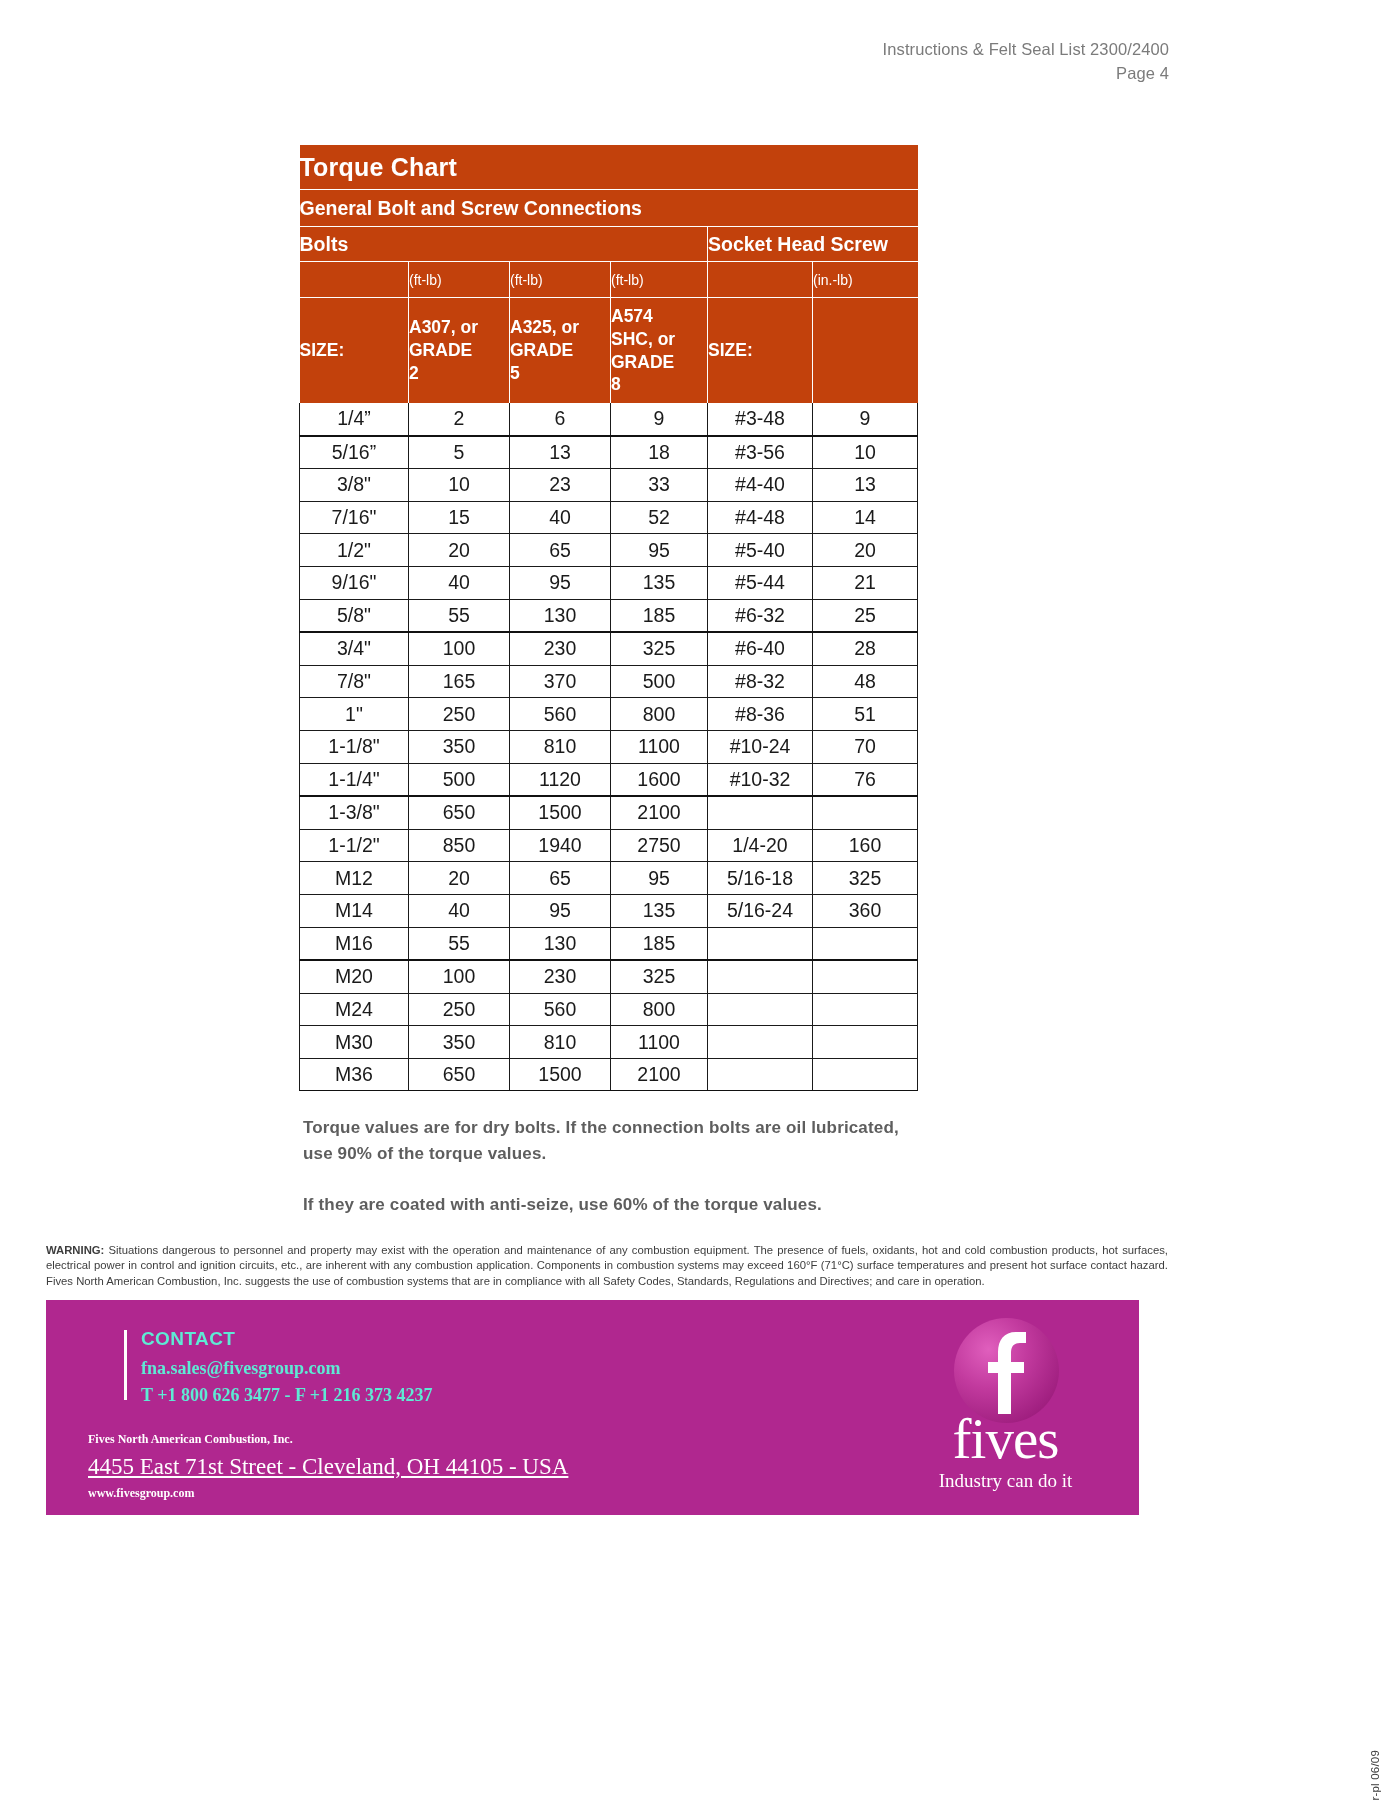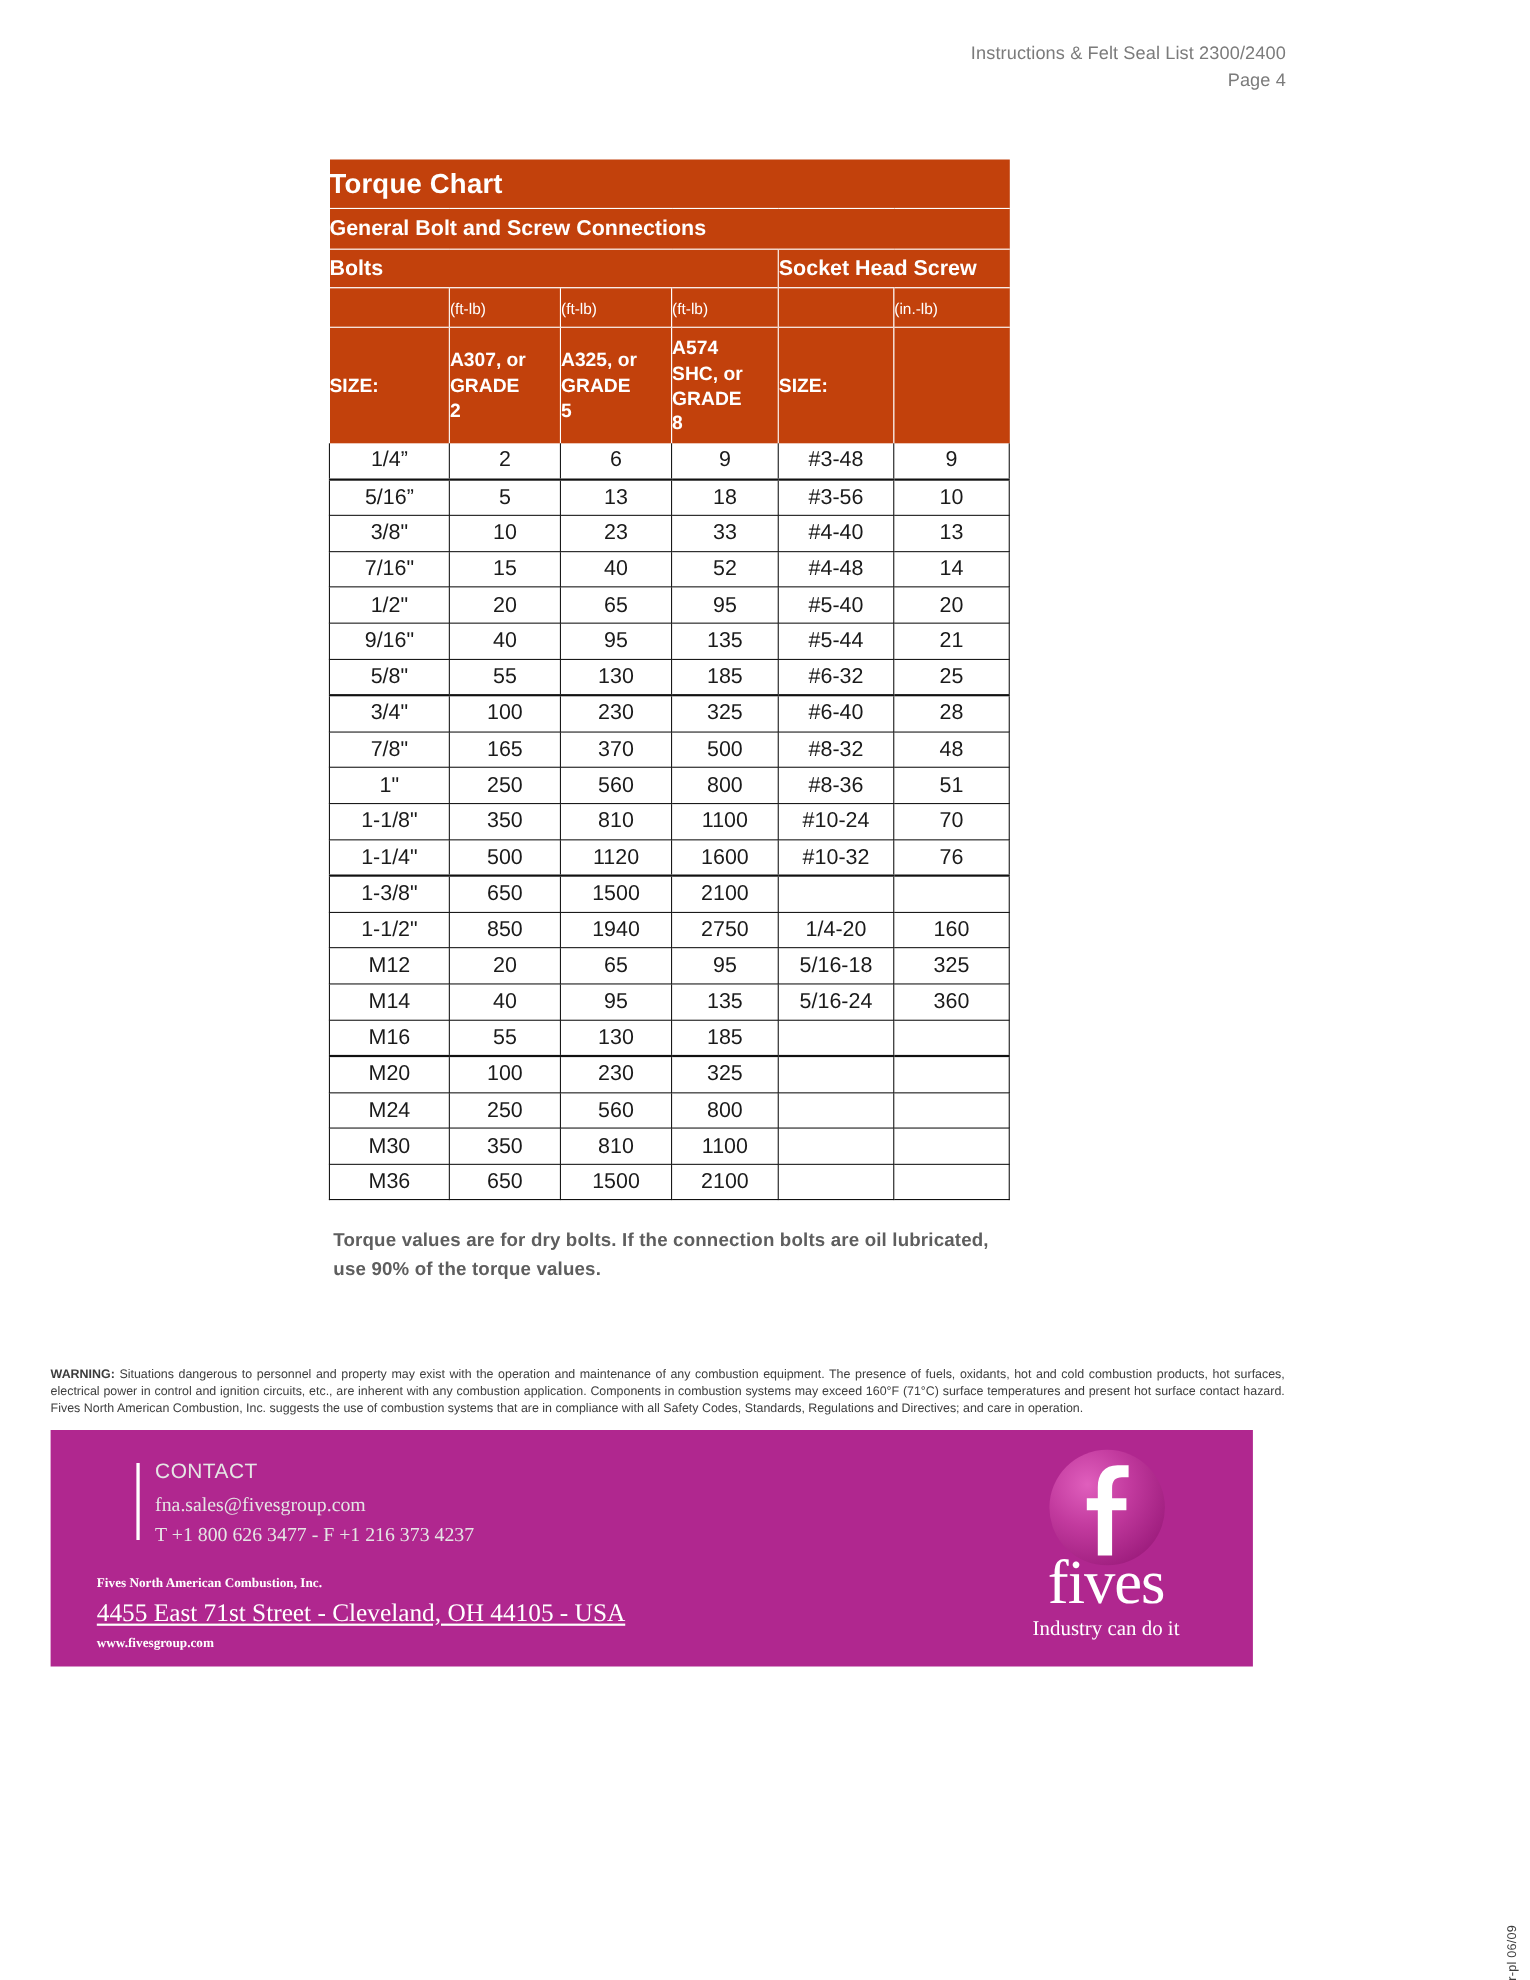--- a/index.html
+++ b/index.html
@@ -55,21 +55,21 @@
     font-size:11.3px;line-height:1.36;color:#3d3d3d;text-align:justify;
   }
   .warning b{font-weight:bold;}
 
   
   .footer{
     position:absolute;left:46px;top:1300px;width:1093px;height:215px;
     background:#b0278f;
   }
   .contact-rule{position:absolute;left:78px;top:30px;width:3px;height:70px;background:#fff;}
-  .contact{position:absolute;left:95px;top:28px;color:#e5e5e5;}
+  .contact{position:absolute;left:95px;top:28px;color:#5eead4;font-weight:bold;}
   .contact .ctitle{font-size:19px;letter-spacing:.4px;margin-bottom:5px;}
   .contact .cline{font-family:"Liberation Serif",serif;font-size:18px;line-height:1.5;}
   .addr{position:absolute;left:42px;top:130px;color:#fff;font-family:"Liberation Serif",serif;}
   .addr .b{font-weight:bold;font-size:12px;line-height:1.55;}
   .addr .n{font-size:23px;line-height:1.55;text-decoration:underline;}
 
   
   .logo-wrap{position:absolute;right:26px;top:18px;width:215px;height:190px;}
   .logo-circle{
     position:absolute;left:56px;top:0;width:105px;height:105px;border-radius:50%;
@@ -323,20 +323,21 @@
             <td>2100</td>
             <td></td>
             <td></td>
           </tr>
         </tbody>
     </table>
   </div>
 
   <div class="notes">
     <p>Torque values are for dry bolts. If the connection bolts are oil lubricated, use 90% of the torque values.</p>
+    <p>If they are coated with anti-seize, use 60% of the torque values.</p>
   </div>
 
   <div class="warning">
     <b>WARNING:</b><span> Situations dangerous to personnel and property may exist with the operation and maintenance of any combustion equipment. The presence of fuels, oxidants, hot and cold combustion products, hot surfaces, electrical power in control and ignition circuits, etc., are inherent with any combustion application. Components in combustion systems may exceed 160°F (71°C) surface temperatures and present hot surface contact hazard. Fives North American Combustion, Inc. suggests the use of combustion systems that are in compliance with all Safety Codes, Standards, Regulations and Directives; and care in operation.</span>
   </div>
 
   <div class="footer">
     <div class="contact-rule"></div>
     <div class="contact">
       <div class="ctitle">CONTACT</div>

